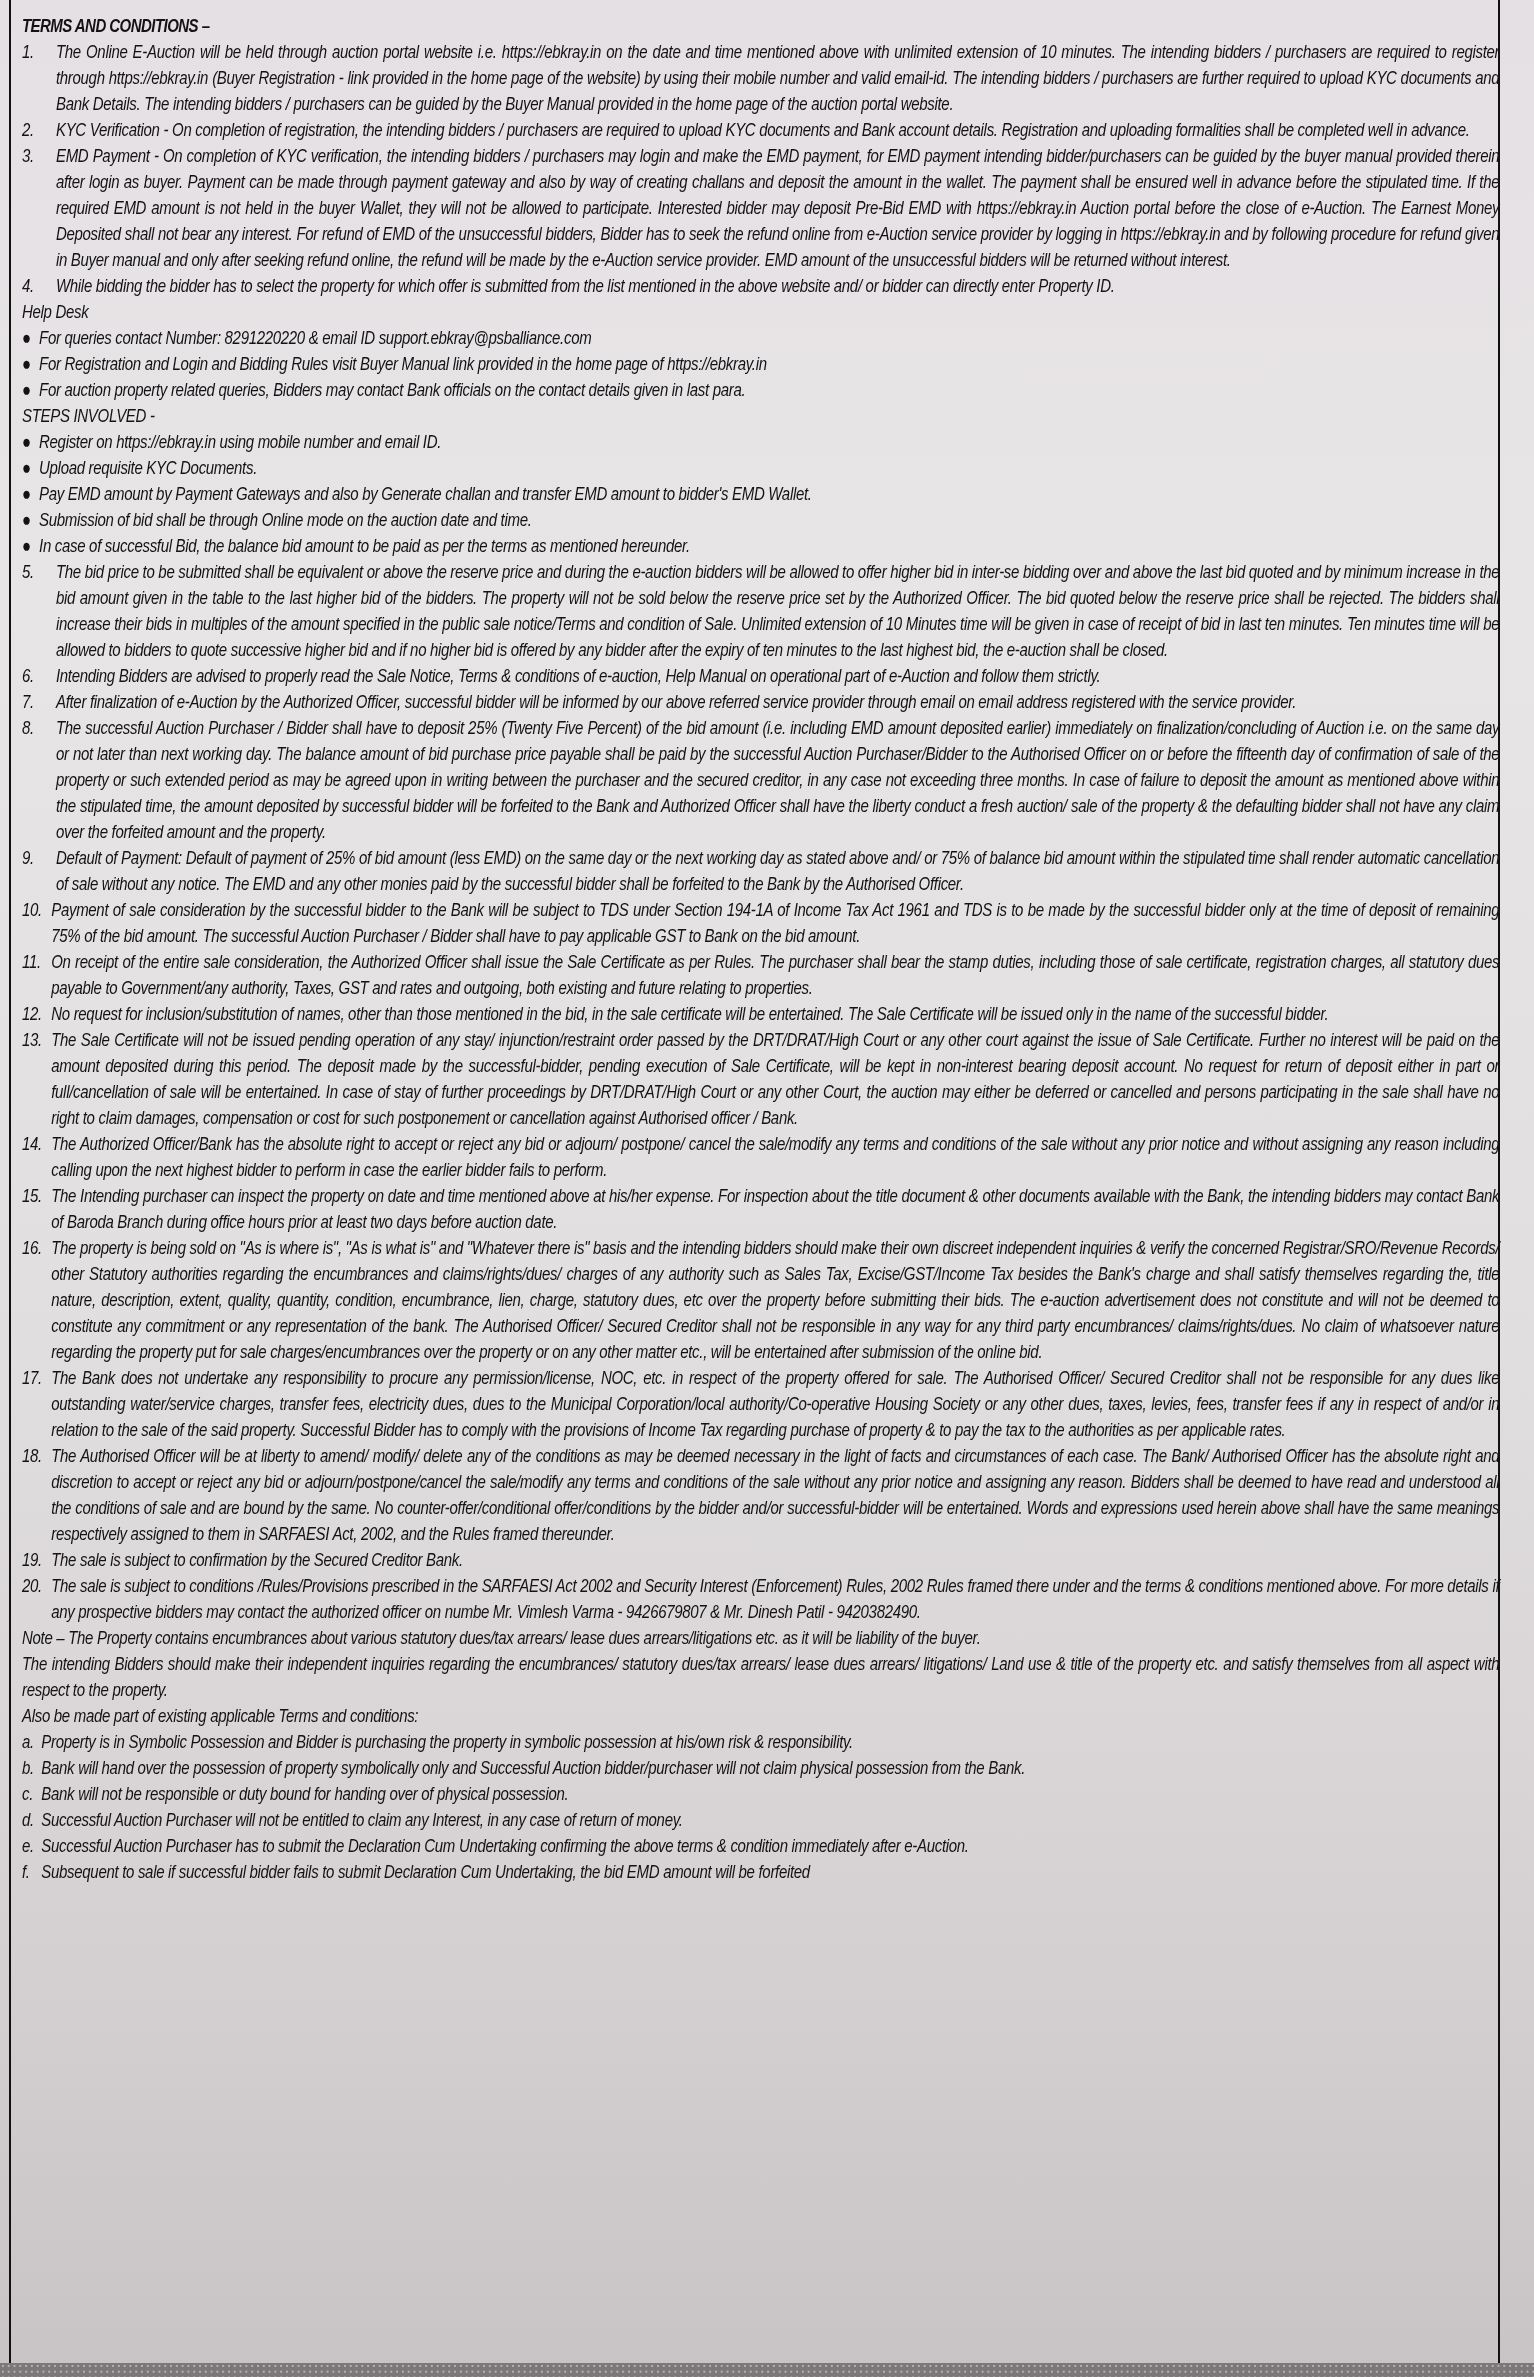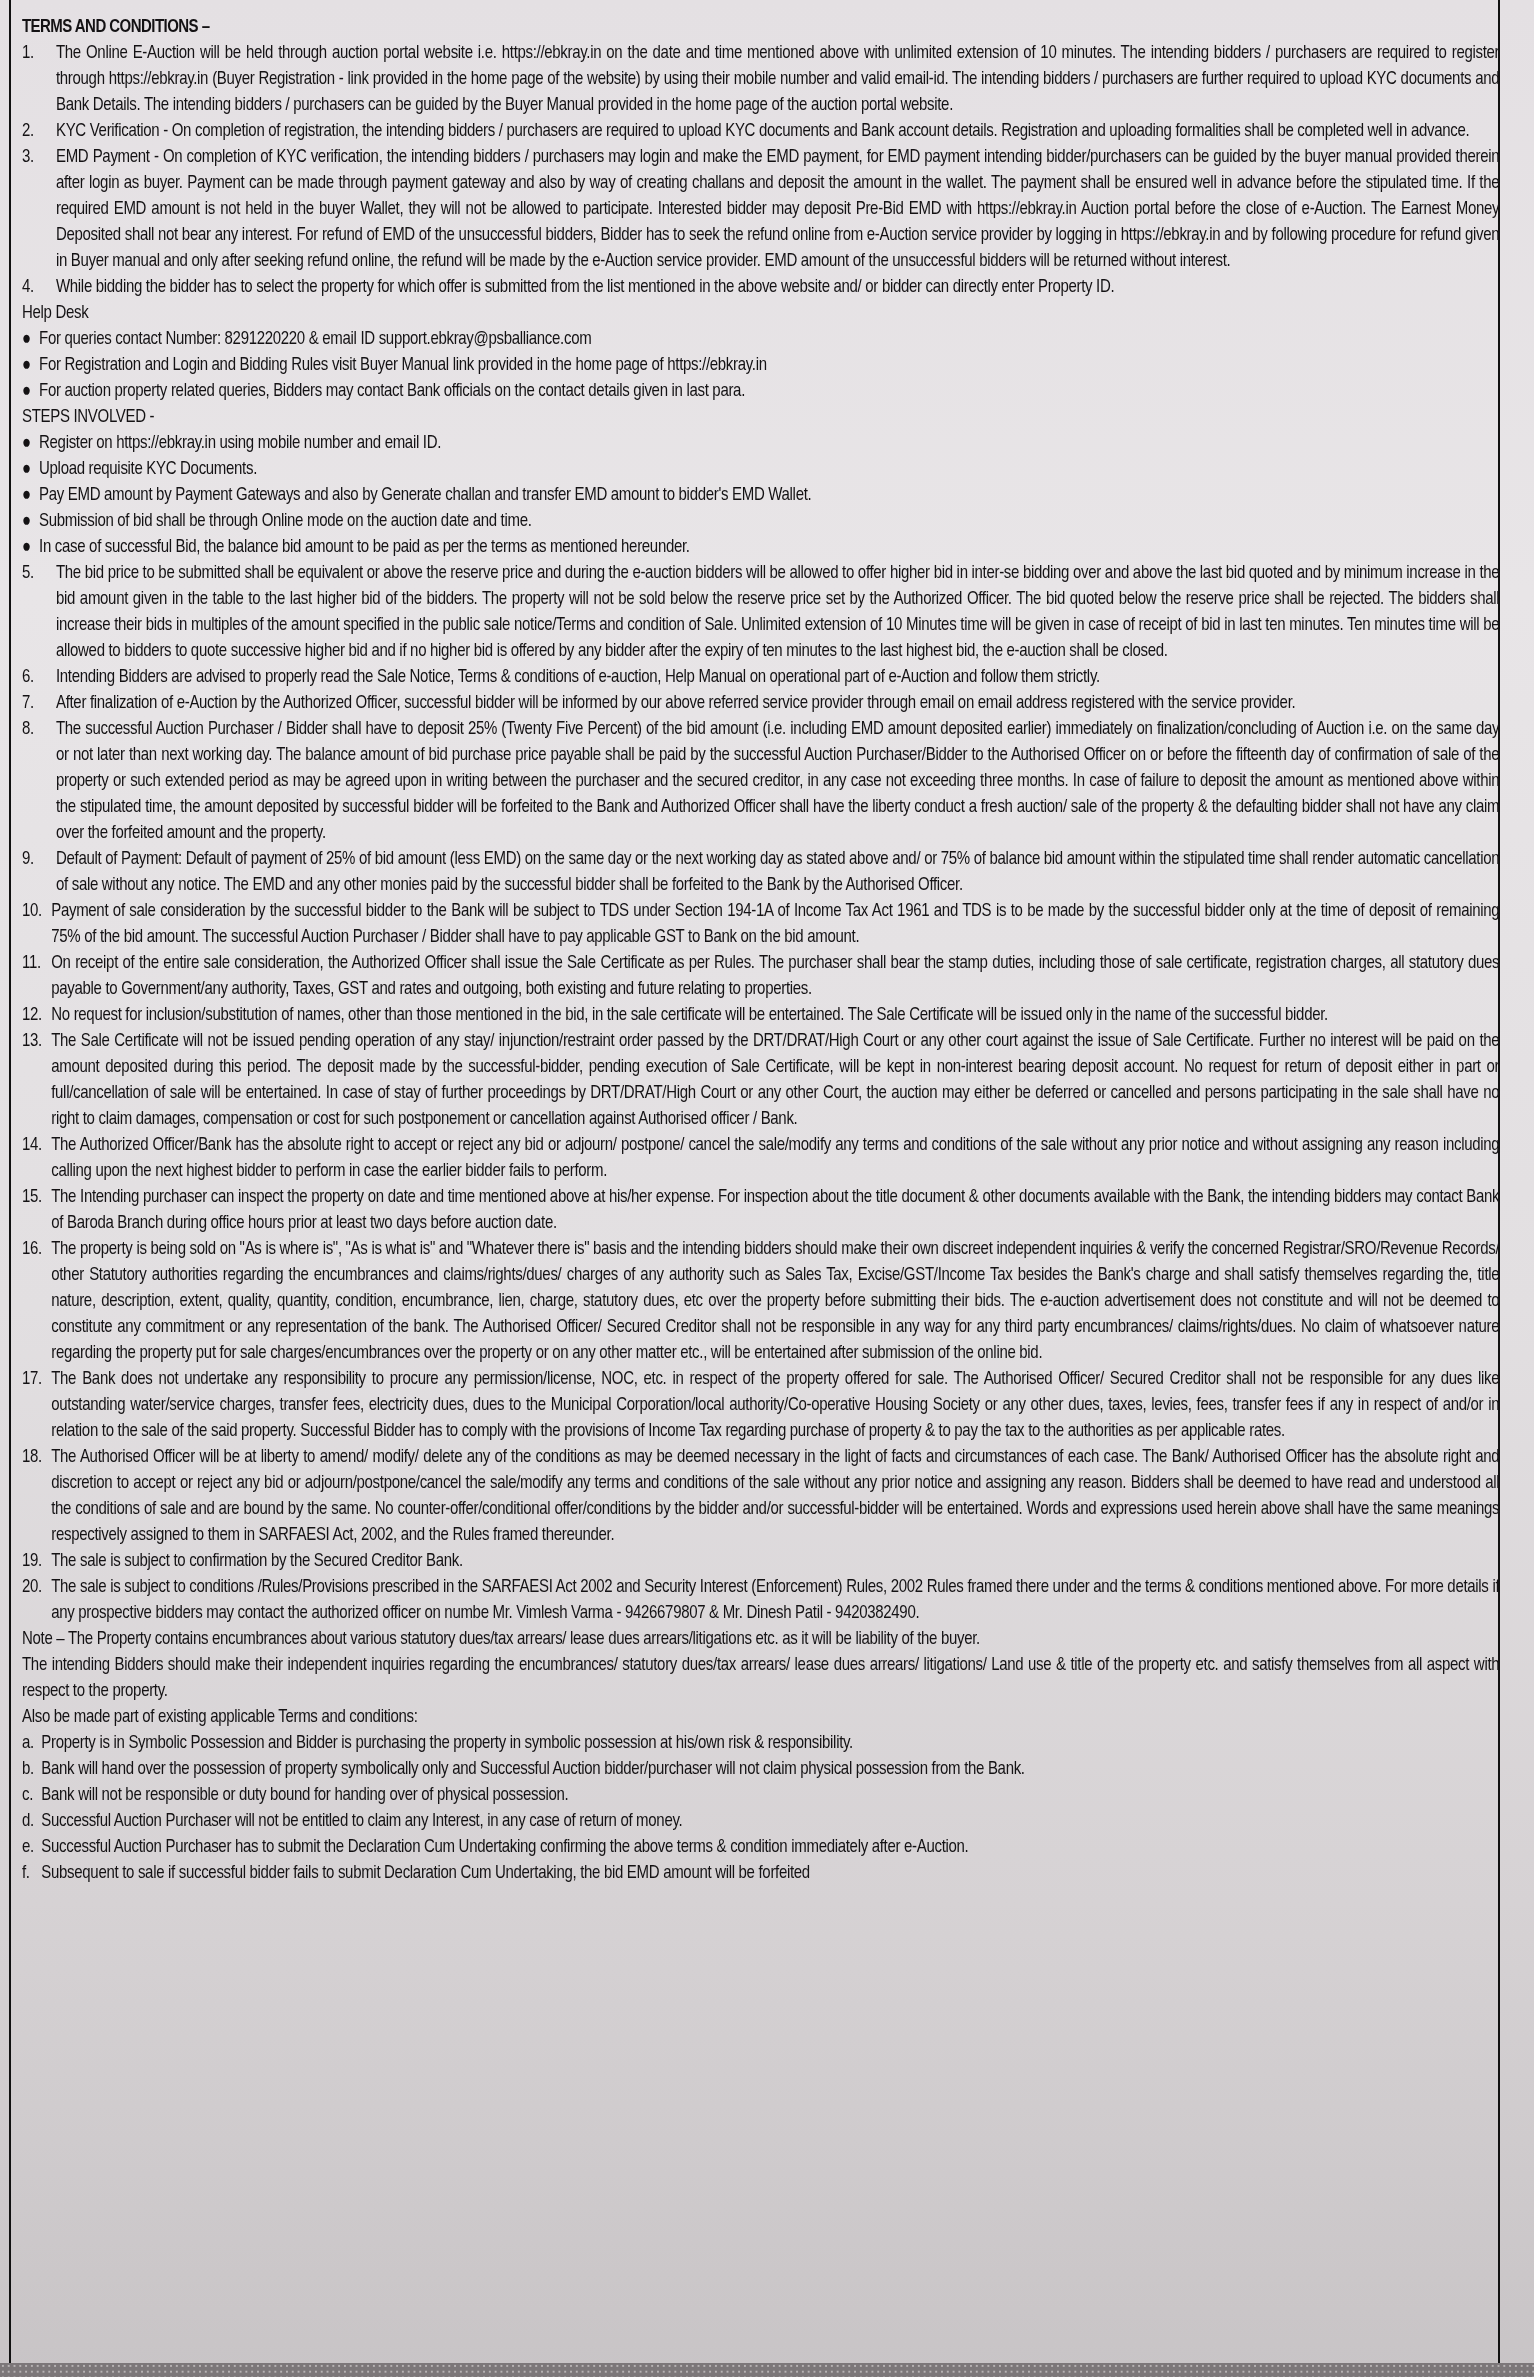--- a/index.html
+++ b/index.html
@@ -9,20 +9,21 @@
       height: 2377px;
       overflow: hidden;
       background: #c9c5c6;
     }
     .page {
       position: absolute;
       left: 0; top: 0;
       width: 1535px;
       height: 2377px;
       background: linear-gradient(180deg, #e4e0e3 0%, #e8e5e7 25%, #e2dfe1 55%, #d6d2d4 80%, #c8c4c6 100%);
+      font-style: italic;
     }
     .frame {
       position: absolute;
       left: 9.4px;
       top: 0;
       width: 1491px;
       height: 2363px;
       border-left: 2.9px solid #111;
       border-right: 2.2px solid #111;
       box-sizing: border-box;

